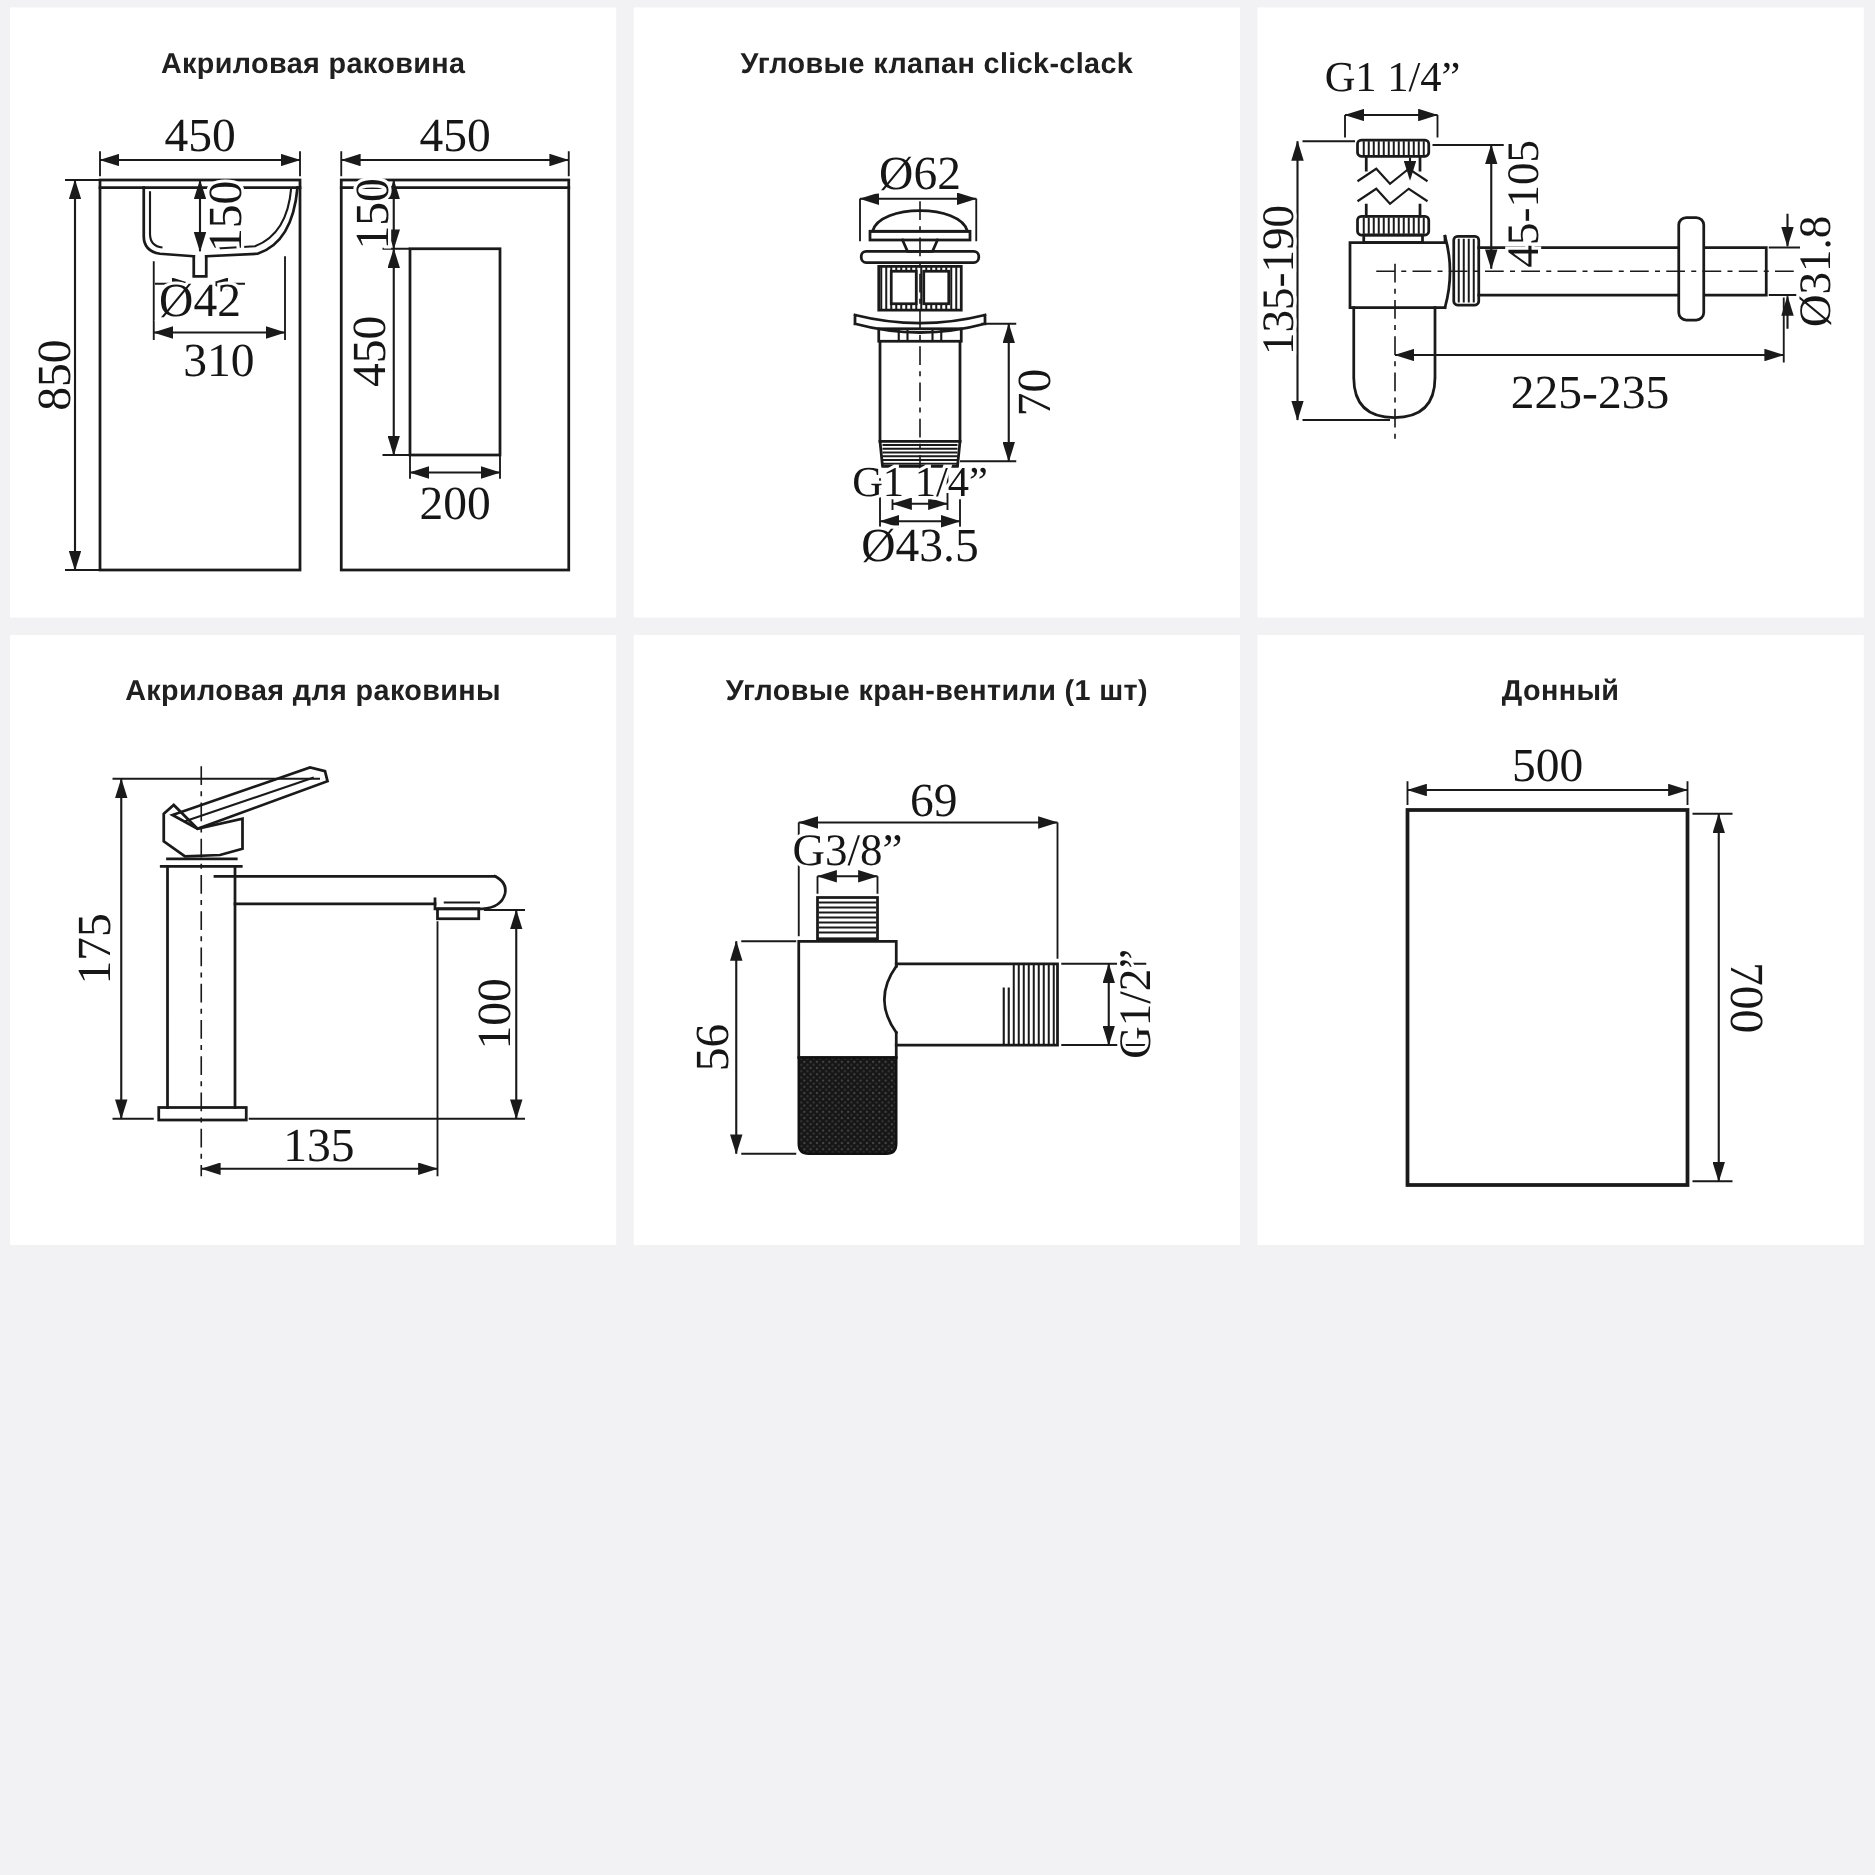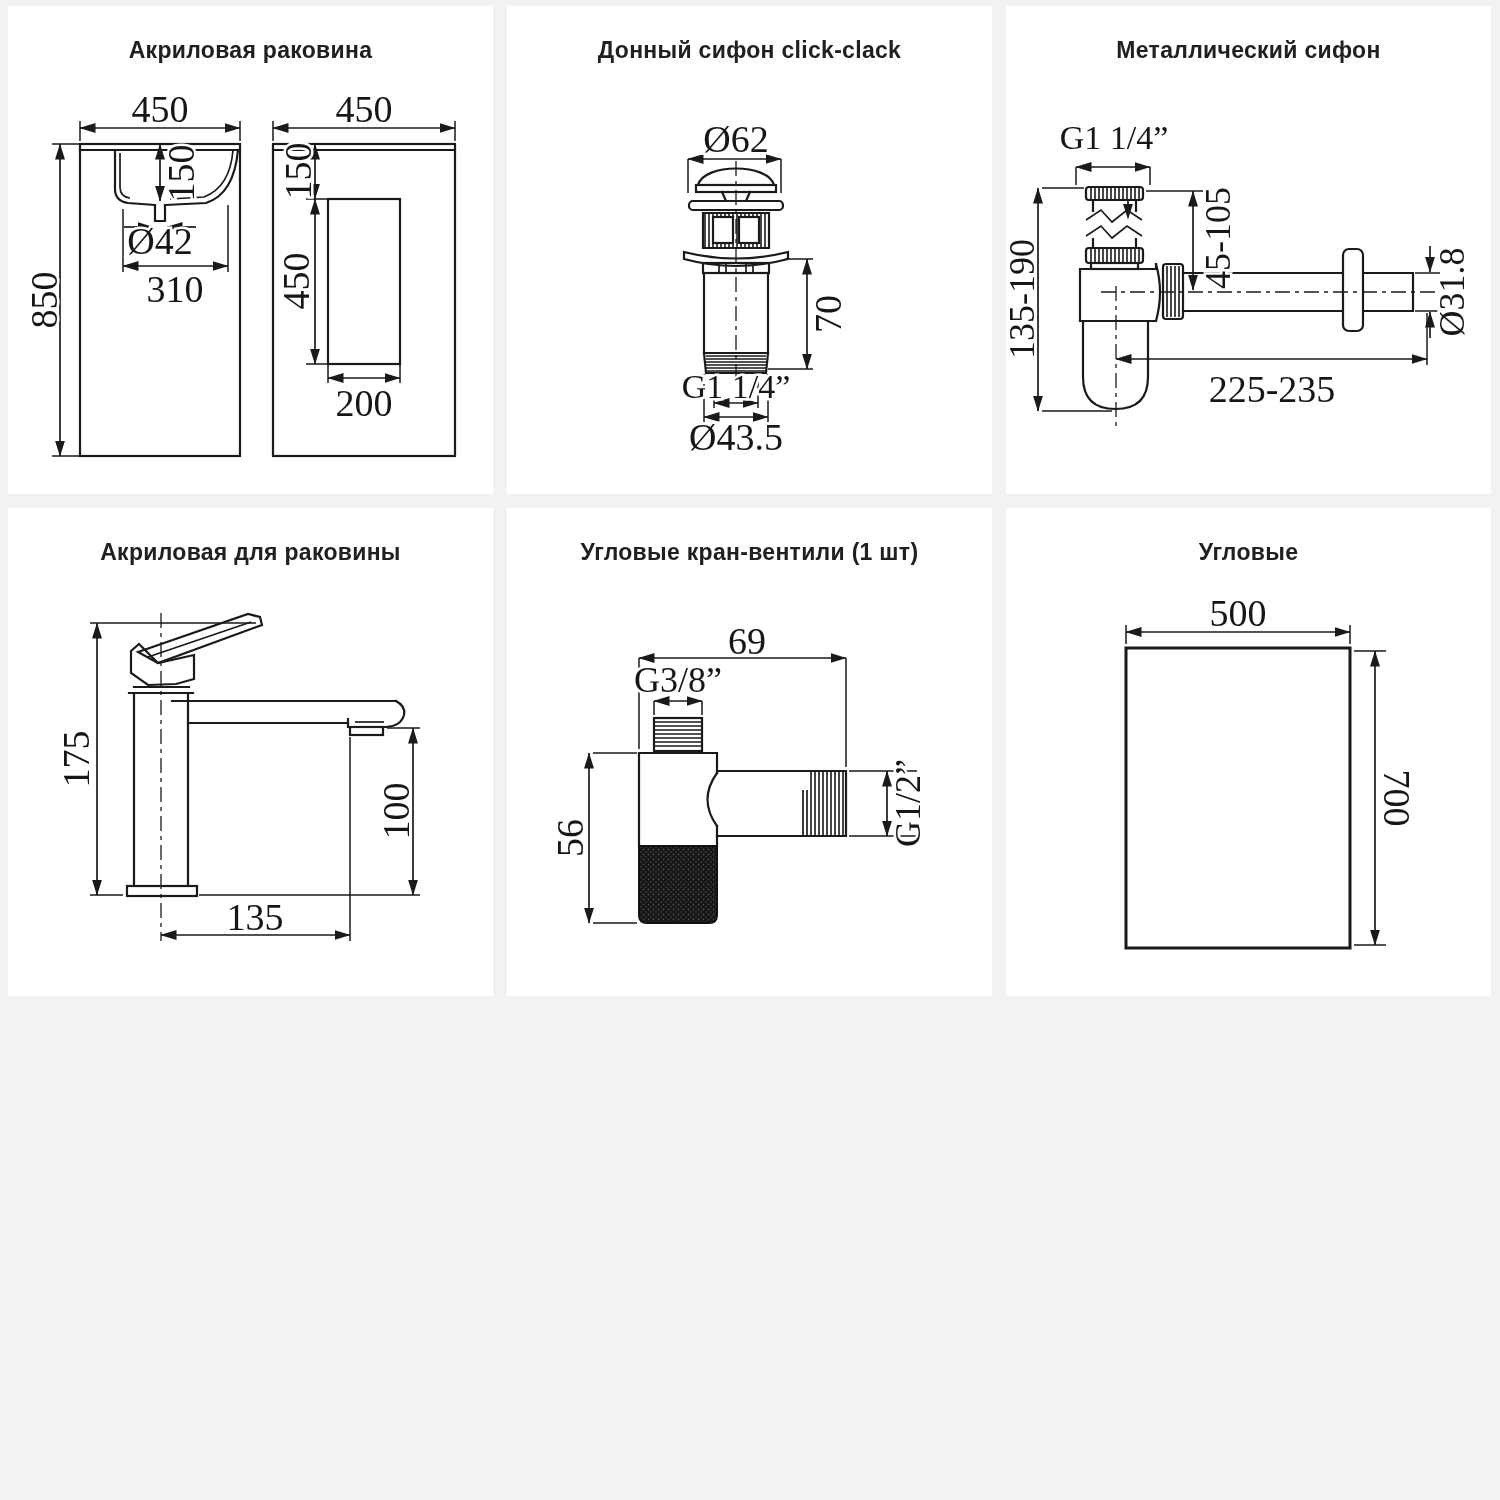--- a/index.html
+++ b/index.html
@@ -82,21 +82,21 @@
       <text class="dim" transform="rotate(-90 173 92)" x="173" y="92">150</text>
       <text class="dim" x="152" y="160">Ø42</text>
       <text class="dim" x="167" y="208">310</text>
       <text class="dim" transform="rotate(-90 290 90)" x="290" y="90">150</text>
       <text class="dim" transform="rotate(-90 288 200)" x="288" y="200">450</text>
       <text class="dim" x="356" y="322">200</text>
     </svg>
   </div>
 
   <div class="card">
-    <div class="card-title">Донный сифон click-clack</div>
+    <div class="card-title">Угловые клапан click-clack</div>
     <svg width="485" height="410" viewBox="0 0 485 410">
       <g>
         <path class="ol wh" d="M191,104 C197,82 261,82 267,104 Z"></path>
         <rect class="ol" x="189" y="104" width="80" height="7"></rect>
         <path class="ol" d="M215,111 L219,120 H239 L243,111"></path>
         <rect class="ol" x="182" y="120" width="94" height="9" rx="4"></rect>
         <path class="hatch" d="M198,132V167M202,132V167M206,132V167M210,132V167M214,132V167M218,132V167M222,132V167M226,132V167M230,132V167M234,132V167M238,132V167M242,132V167M246,132V167M250,132V167M254,132V167M258,132V167"></path>
         <path class="ol" d="M196,132 H262 M196,167 H262 M196,132 V167 M262,132 V167"></path>
         <rect class="ol wh" x="206" y="136" width="20" height="26"></rect>
         <rect class="ol wh" x="232" y="136" width="20" height="26"></rect>
@@ -119,21 +119,20 @@
         <line class="dimln" x1="197" y1="336" x2="261" y2="336" marker-start="url(#ah)" marker-end="url(#ah)"></line>
       </g>
       <text class="dim" x="229" y="58">Ø62</text>
       <text class="dim" transform="rotate(-90 321 233)" x="321" y="233">70</text>
       <text class="dim sm" x="229" y="305">G1 1/4”</text>
       <text class="dim" x="229" y="356">Ø43.5</text>
     </svg>
   </div>
 
   <div class="card">
-    <div class="card-title">Металлический сифон</div>
     <svg width="485" height="410" viewBox="0 0 485 410">
       <g>
         <rect class="ol" x="80" y="106" width="57" height="13" rx="3"></rect>
         <path class="hatch" d="M85,107V118M89,107V118M93,107V118M97,107V118M101,107V118M105,107V118M109,107V118M113,107V118M117,107V118M121,107V118M125,107V118M129,107V118M133,107V118"></path>
         <path class="ol" d="M87,119 V130 M130,119 V130 M87,158 V167 M130,158 V167"></path>
         <path class="thin" d="M80,139 L95,129 L106,141 L121,129 L136,139 M80,155 L95,145 L106,157 L121,145 L136,155"></path>
         <line class="thin" x1="122" y1="120" x2="122" y2="138" stroke-dasharray="6 4" marker-end="url(#ah)"></line>
         <rect class="ol" x="80" y="167" width="57" height="15" rx="3"></rect>
         <path class="hatch" d="M85,168V181M89,168V181M93,168V181M97,168V181M101,168V181M105,168V181M109,168V181M113,168V181M117,168V181M121,168V181M125,168V181M129,168V181M133,168V181"></path>
         <rect class="ol" x="85" y="182" width="47" height="6"></rect>
@@ -221,21 +220,21 @@
         <line class="dimln" x1="380" y1="188" x2="380" y2="253" marker-start="url(#ah)" marker-end="url(#ah)"></line>
       </g>
       <text class="dim" x="240" y="58">69</text>
       <text class="dim md" x="171" y="97">G3/8”</text>
       <text class="dim" transform="rotate(-90 63 255)" x="63" y="255">56</text>
       <text class="dim md" transform="rotate(-90 401 220)" x="401" y="220">G1/2”</text>
     </svg>
   </div>
 
   <div class="card">
-    <div class="card-title">Угловые</div>
+    <div class="card-title">Донный</div>
     <svg width="485" height="410" viewBox="0 0 485 410">
       <g>
         <rect x="120" y="65" width="224" height="300" fill="none" stroke="#1a1a1a" stroke-width="3"></rect>
       </g>
       <g>
         <path class="ext" d="M120,61 V42 M344,61 V42"></path>
         <line class="dimln" x1="120" y1="49" x2="344" y2="49" marker-start="url(#ah)" marker-end="url(#ah)"></line>
         <path class="ext" d="M348,68 H380 M348,362 H380"></path>
         <line class="dimln" x1="369" y1="68" x2="369" y2="362" marker-start="url(#ah)" marker-end="url(#ah)"></line>
       </g>

